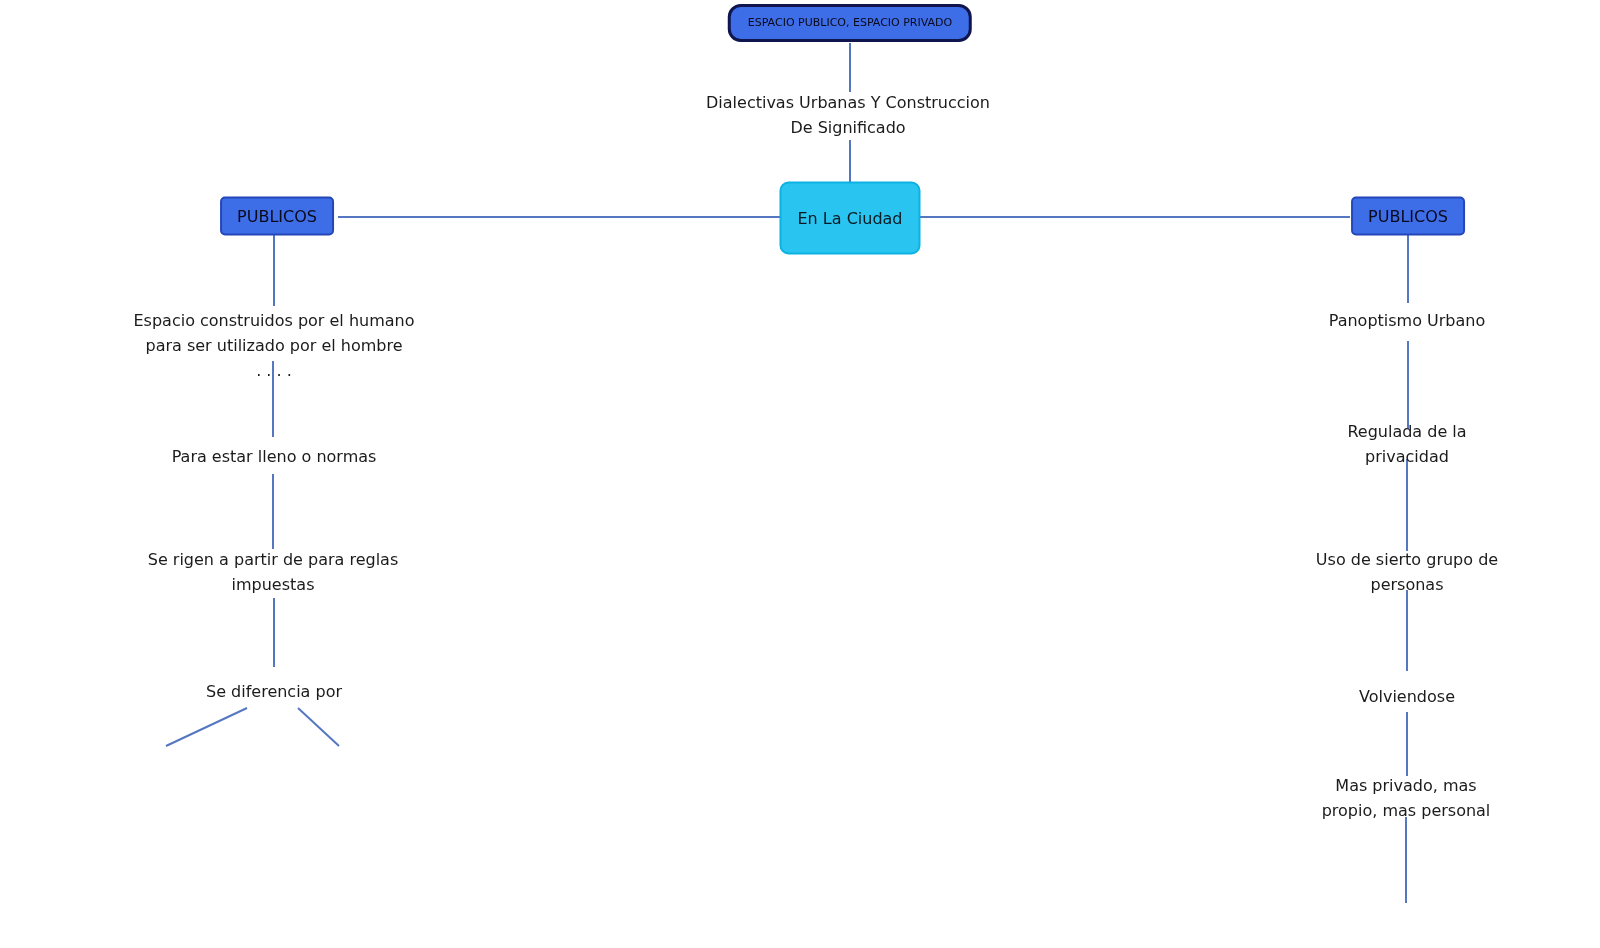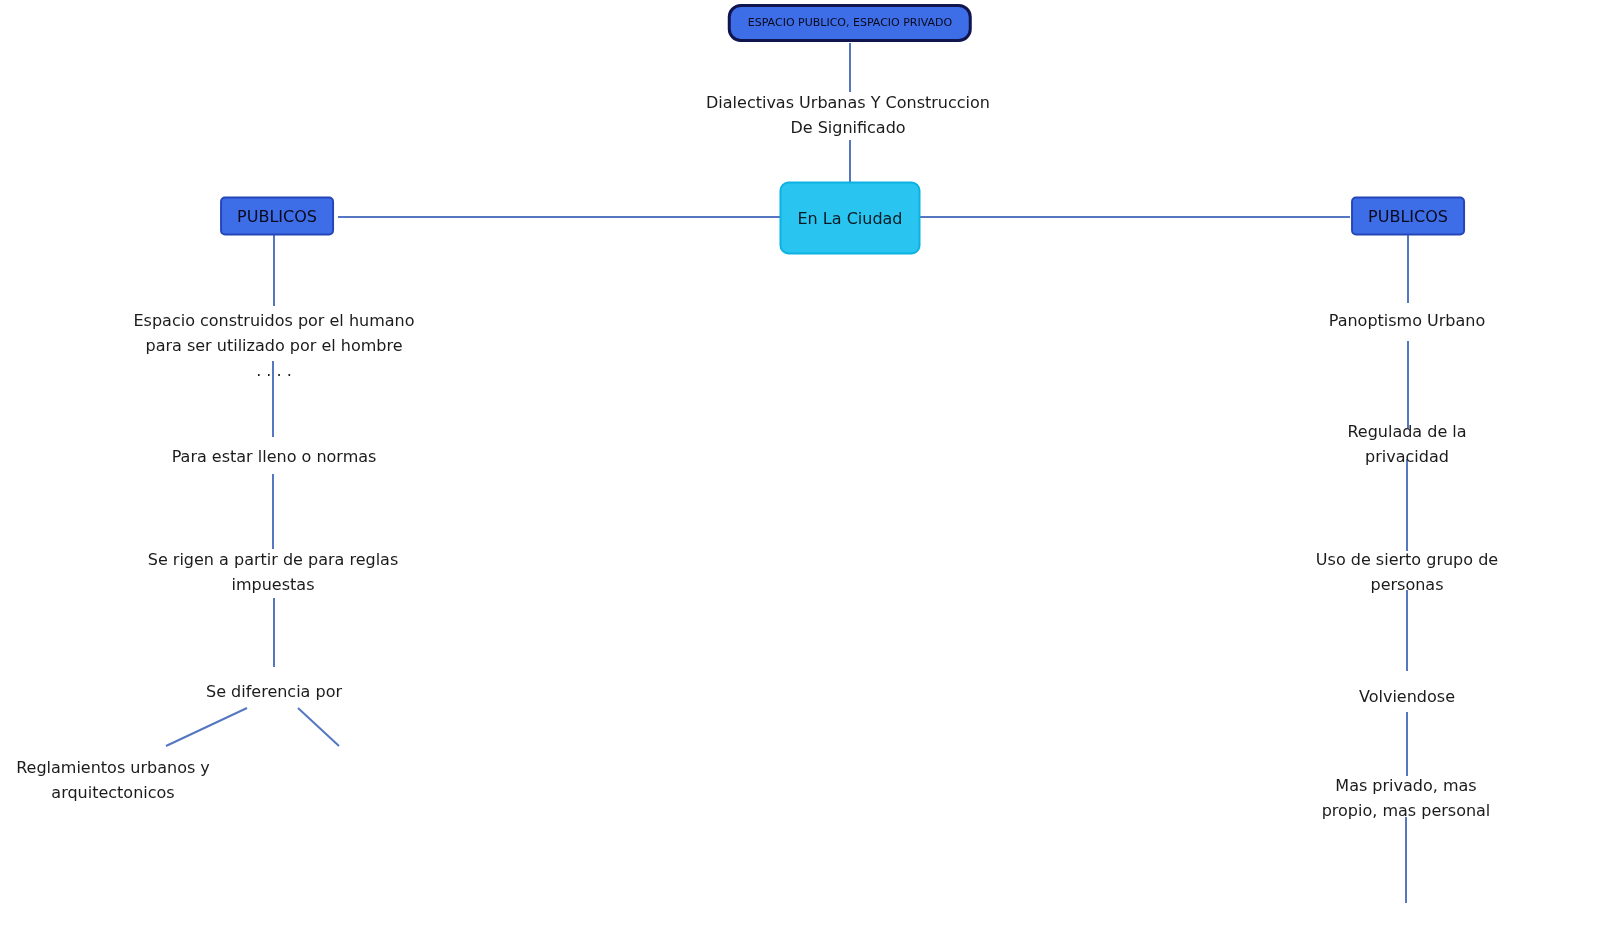--- a/index.html
+++ b/index.html
@@ -109,22 +109,20 @@
 para ser utilizado por el hombre
 .  .  .  .</div>
 
   <div class="node" style="left:274px; top:456px;">Para estar lleno o normas</div>
 
   <div class="node" style="left:273px; top:572px;">Se rigen a partir de para reglas
 impuestas</div>
 
   <div class="node" style="left:274px; top:691px;">Se diferencia por</div>
 
-  <div class="node" style="left:113px; top:780px;">Reglamientos urbanos y
-arquitectonicos</div>
 
 
   <div class="node" style="left:1407px; top:320px;">Panoptismo Urbano</div>
 
   <div class="node" style="left:1407px; top:444px;">Regulada de la privacidad</div>
 
   <div class="node" style="left:1407px; top:572px;">Uso de sierto grupo de personas</div>
 
   <div class="node" style="left:1407px; top:696px;">Volviendose</div>
 

